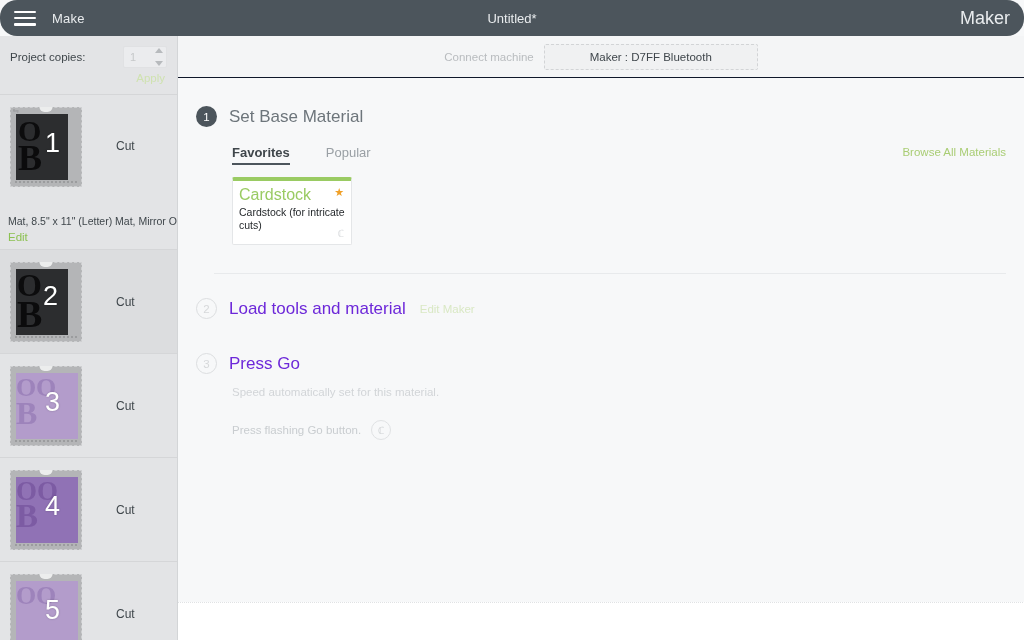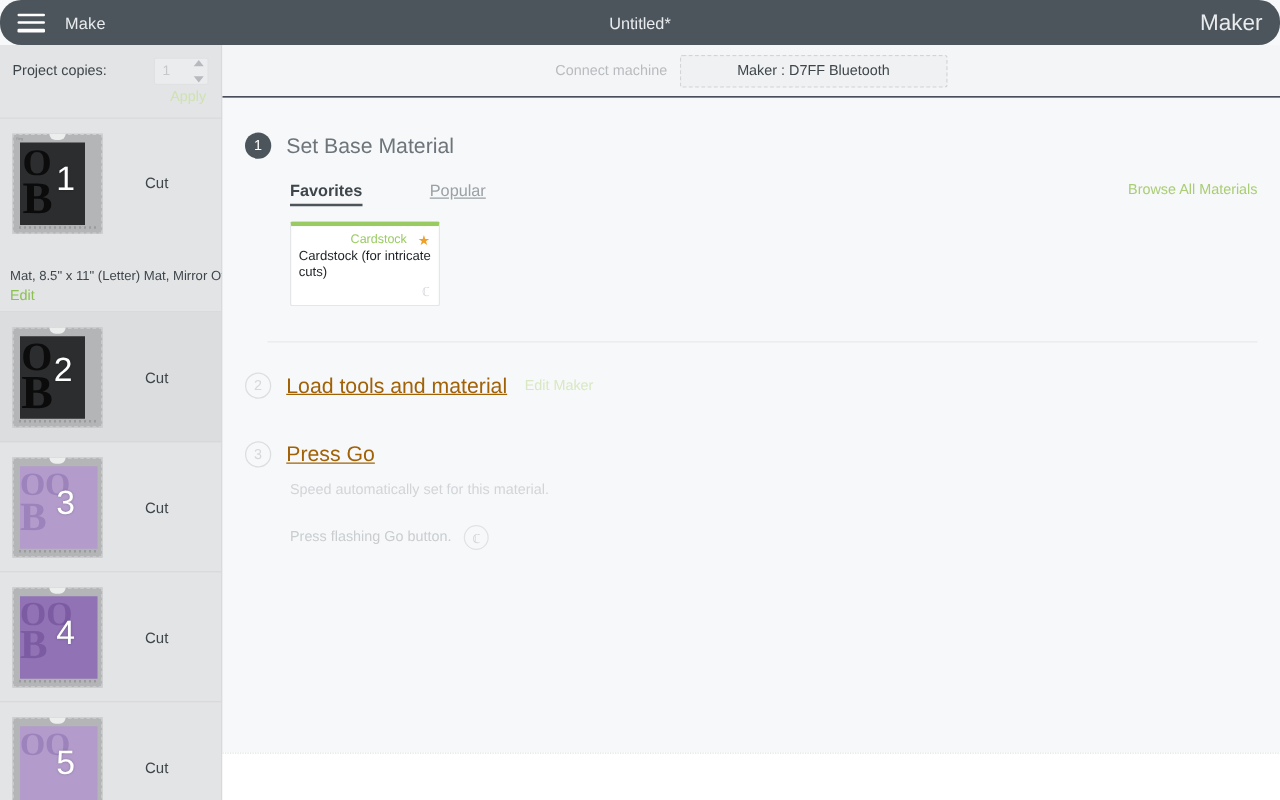--- a/index.html
+++ b/index.html
@@ -137,39 +137,39 @@
   .step { position: relative; }
   .step-head { display: flex; align-items: center; }
   .badge {
     width: 21px; height: 21px; border-radius: 50%;
     display: flex; align-items: center; justify-content: center;
     font-size: 11.5px; flex: none;
   }
   .badge.active { background: #4c555c; color: #ffffff; }
   .badge.inactive { background: transparent; color: #d6d8da; border: 1px solid #dcdee0; }
   .step-title { font-size: 17px; font-weight: 300; margin-left: 12px; color: #6d757b; }
-  .step-title.dim { color: #a16207; text-decoration: underline; }
+  .step-title.dim { color: #6d28d9; }
   .edit-tools { margin-left: 14px; font-size: 11.5px; color: #d9e8c4; cursor: pointer; }
 
   .browse-link {
     position: absolute; right: 18px; top: 40px; font-size: 11.5px;
     color: #a9cd74; cursor: pointer;
   }
 
   .tabs { display: flex; margin: 18px 0 0 36px; }
   .tab { font-size: 13px; color: #9aa0a5; padding-bottom: 3px; cursor: pointer; }
   .tab.active { color: #3f464b; font-weight: bold; border-bottom: 2px solid #4c555c; }
-  .tab + .tab { margin-left: 54px; text-decoration: underline; }
+  .tab + .tab { margin-left: 36px; }
 
   .mat-card {
     margin: 12px 0 0 36px; width: 120px; height: 68px;
     background: #ffffff; border: 1px solid #e4e6e8; border-top: 4px solid #9acb63;
     border-radius: 2px; position: relative; cursor: pointer;
   }
-  .mat-card-name { font-size: 10px; color: #9acb63; margin: 5px 0 0 22px; text-align: center; }
+  .mat-card-name { font-size: 16px; color: #9acb63; margin: 5px 0 0 6px; }
   .star { position: absolute; right: 7px; top: 5px; font-size: 11px; color: #f0a028; }
   .mat-card-desc {
     font-size: 10.5px; color: #1f2326; margin: 2px 6px 0 6px; line-height: 1.25;
   }
   .card-logo {
     position: absolute; right: 7px; bottom: 4px; font-size: 10px; color: #d8dadd;
     font-family: "Liberation Serif", serif;
   }
 
   .divider { margin: 28px 18px 0 18px; height: 1px; background: #e8eaec; }

